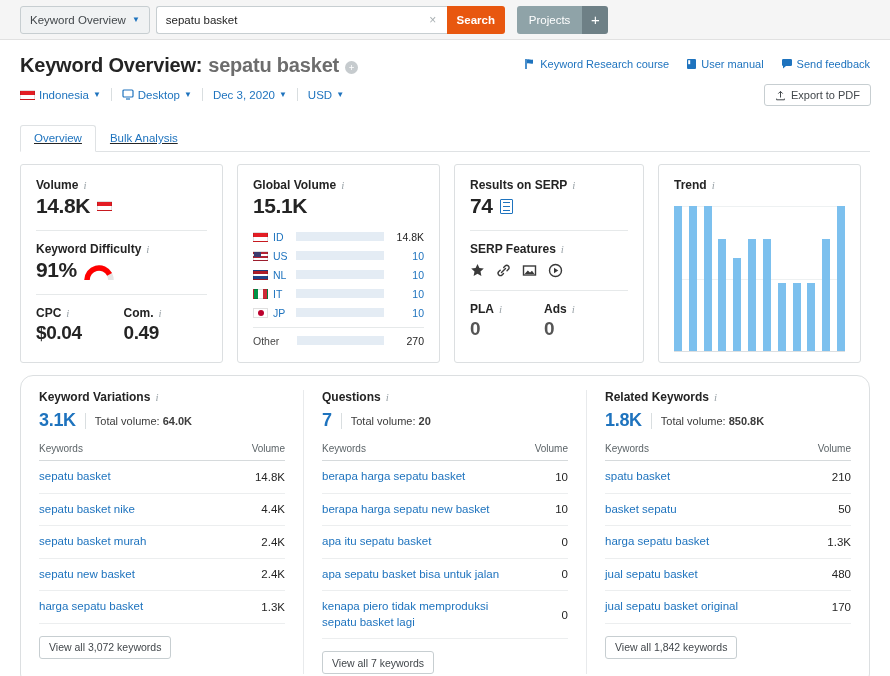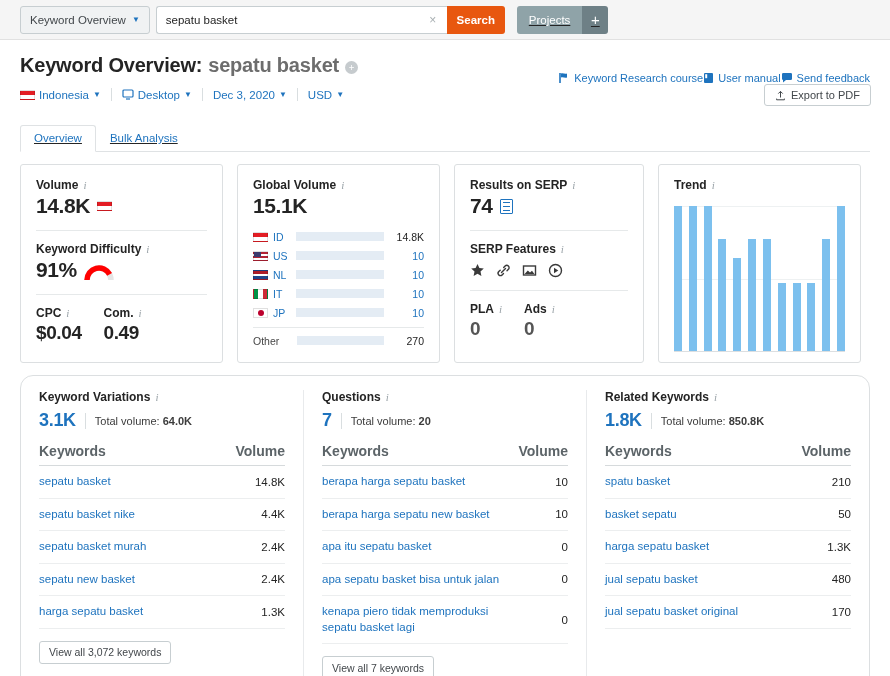--- a/index.html
+++ b/index.html
@@ -67,21 +67,21 @@
     width: 58px;
     background: #e8570f;
     color: #fff;
     border: none;
     border-radius: 0 3px 3px 0;
     font-size: 11.5px;
     font-weight: bold;
     font-family: "Liberation Sans", sans-serif;
     cursor: pointer;
   }
-  .projects-grp { display: flex; height: 28px; margin-left: 6px; text-decoration: underline; }
+  .projects-grp { display: flex; height: 28px; margin-left: 6px; }
   .projects-btn {
     background: #8fa3a8;
     color: #fff;
     font-size: 11.5px;
     padding: 0 12px;
     display: flex; align-items: center;
     border-radius: 3px 0 0 3px;
     cursor: pointer;
   }
   .projects-plus {
@@ -103,22 +103,22 @@
   }
   .page-title .kw { color: #6d6d6d; font-weight: bold; }
   .title-info {
     width: 13px; height: 13px; border-radius: 50%;
     background: #c6cbce; color: #fff;
     font-size: 10px; line-height: 13px; text-align: center;
     font-family: "Liberation Serif", serif;
     align-self: center; margin-top: 4px;
   }
   .header-links {
-    position: absolute; right: 20px; top: 32px;
-    display: flex; align-items: center;
+    position: absolute; right: 20px; top: 18px;
+    display: flex; gap: 17px; align-items: center;
     font-size: 11px; color: #1e73be;
   }
   .header-links a { color: #1e73be; text-decoration: none; display: flex; align-items: center; gap: 4px; cursor: pointer; }
   .export-btn {
     position: absolute; right: 19px; top: 44px;
     height: 22px; padding: 0 10px;
     border: 1px solid #c7ced1; border-radius: 3px;
     font-size: 11px; color: #42474b; background: #fff;
     display: flex; align-items: center; gap: 5px; cursor: pointer;
   }
@@ -192,21 +192,21 @@
   .gv-bar-track { flex: 1; height: 9px; background: #e4ecf4; position: relative; }
   .gv-bar-fill { height: 9px; background: #1283d5; }
   .gv-val { width: 40px; text-align: right; font-size: 10.5px; }
   .gv-val.blue { color: #1e73be; }
   .gv-other { display: flex; align-items: center; height: 19px; font-size: 10.5px; margin-top: 3px; }
   .gv-other-label { width: 44px; color: #464646; }
   .gv-sep { height: 1px; background: #e6e9ea; margin: 5px 0 3px 0; }
 
   
   .serp-icons { display: flex; gap: 11px; margin-top: 7px; color: #3a3a3a; align-items: center; }
-  .two-col { display: flex; gap: 22px; }
+  .two-col { display: flex; gap: 42px; }
   .two-col .big-num { font-size: 19px; color: #555; }
   .doc-icon { width: 13px; height: 15px; border: 1.6px solid #1e73be; border-radius: 1px; display: inline-block; position: relative; }
   .doc-icon::before { content:''; position:absolute; left:2px; top:2px; right:2px; height:1.5px; background:#1e73be; box-shadow: 0 4px 0 #1e73be, 0 8px 0 #1e73be; }
 
   
   .trend-chart { position: relative; height: 146px; margin-top: 14px; }
   .trend-grid { position: absolute; left: 0; right: 0; height: 1px; background: #eef1f2; }
   .trend-bars { position: absolute; left: 0; right: 0; bottom: 1px; top: 0; display: flex; justify-content: space-between; align-items: flex-end; }
   .trend-bar { width: 8px; background: #7cc0ee; }
   .trend-axis { position: absolute; left: 0; right: 0; bottom: 0; height: 1px; background: #dcdfe1; }
@@ -220,21 +220,21 @@
   .panel { flex: 1; padding: 0 18px; }
   .panel + .panel { border-left: 1px solid #e8eaec; }
   .panel-title { font-size: 12px; font-weight: bold; display: flex; align-items: center; gap: 5px; }
   .panel-sub { display: flex; align-items: center; gap: 9px; margin-top: 6px; }
   .panel-count { font-size: 18px; font-weight: bold; color: #1e73be; letter-spacing: -0.3px; }
   .panel-div { width: 1px; height: 16px; background: #d9dee0; }
   .panel-total { font-size: 11px; color: #3c3c3c; }
   .panel-total b { font-weight: bold; }
   table { width: 100%; border-collapse: collapse; margin-top: 12px; }
   th {
-    font-size: 14px; font-weight: bold; color: #5c6468;
+    font-size: 10px; font-weight: normal; color: #5c6468;
     text-align: left; padding: 0 0 6px 0; border-bottom: 1px solid #d6dadc;
   }
   th.right { text-align: right; }
   td {
     font-size: 11.5px; padding: 8px 0 8px 0;
     border-bottom: 1px solid #eceeef; vertical-align: middle;
   }
   td.kw a { color: #1e73be; text-decoration: none; cursor: pointer; line-height: 1.35; display: inline-block; }
   td.vol { text-align: right; color: #242424; white-space: nowrap; width: 52px; }
   .view-all {
@@ -641,16 +641,17 @@
           <tr>
               <td class="kw"><a>jual sepatu basket</a></td>
               <td class="vol">480</td>
             </tr>
           <tr>
               <td class="kw"><a>jual sepatu basket original</a></td>
               <td class="vol">170</td>
             </tr>
         </tbody>
       </table>
+      <div class="view-all">View all 1,842 keywords</div>
     </div>
 
   </div>
 </div>
 
 </body></html>

